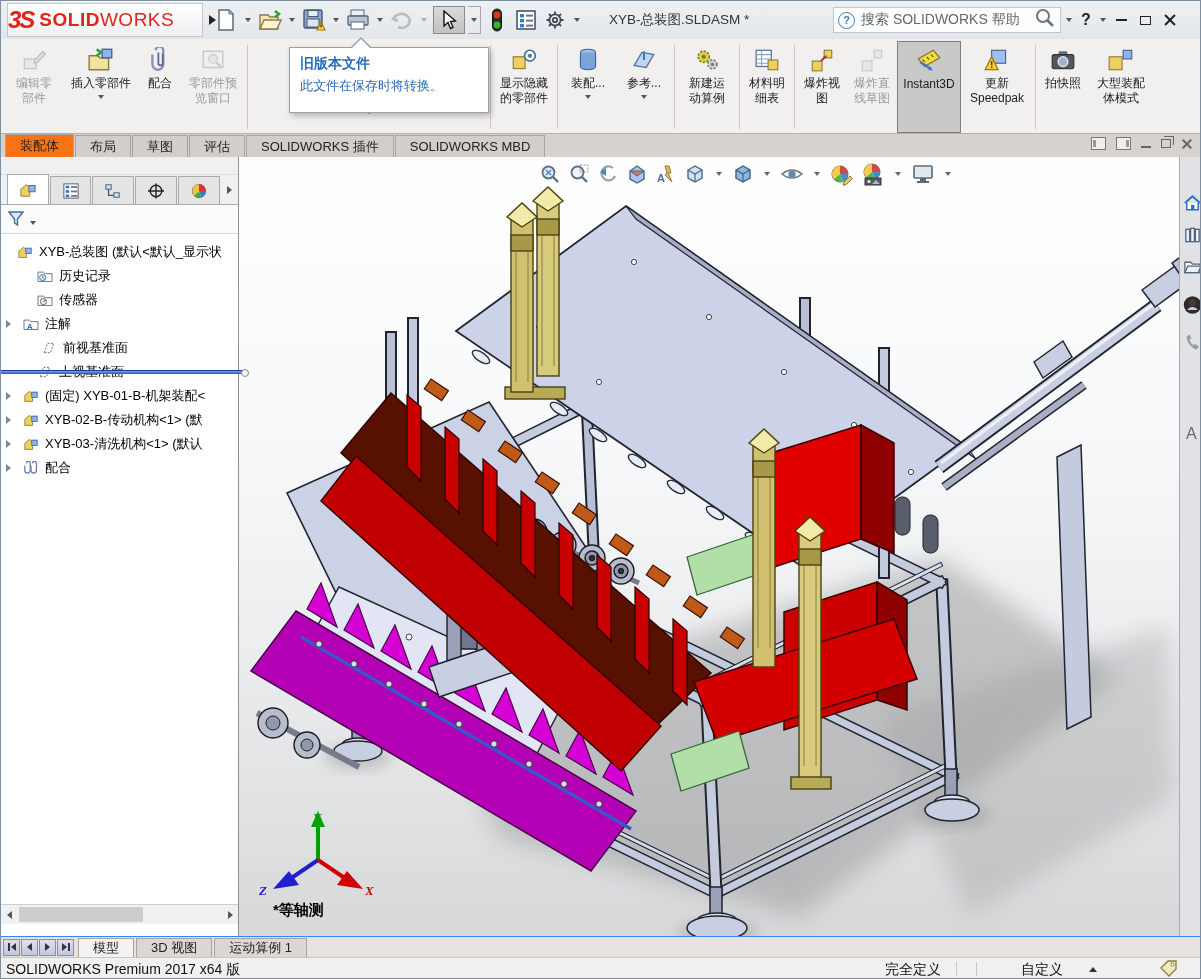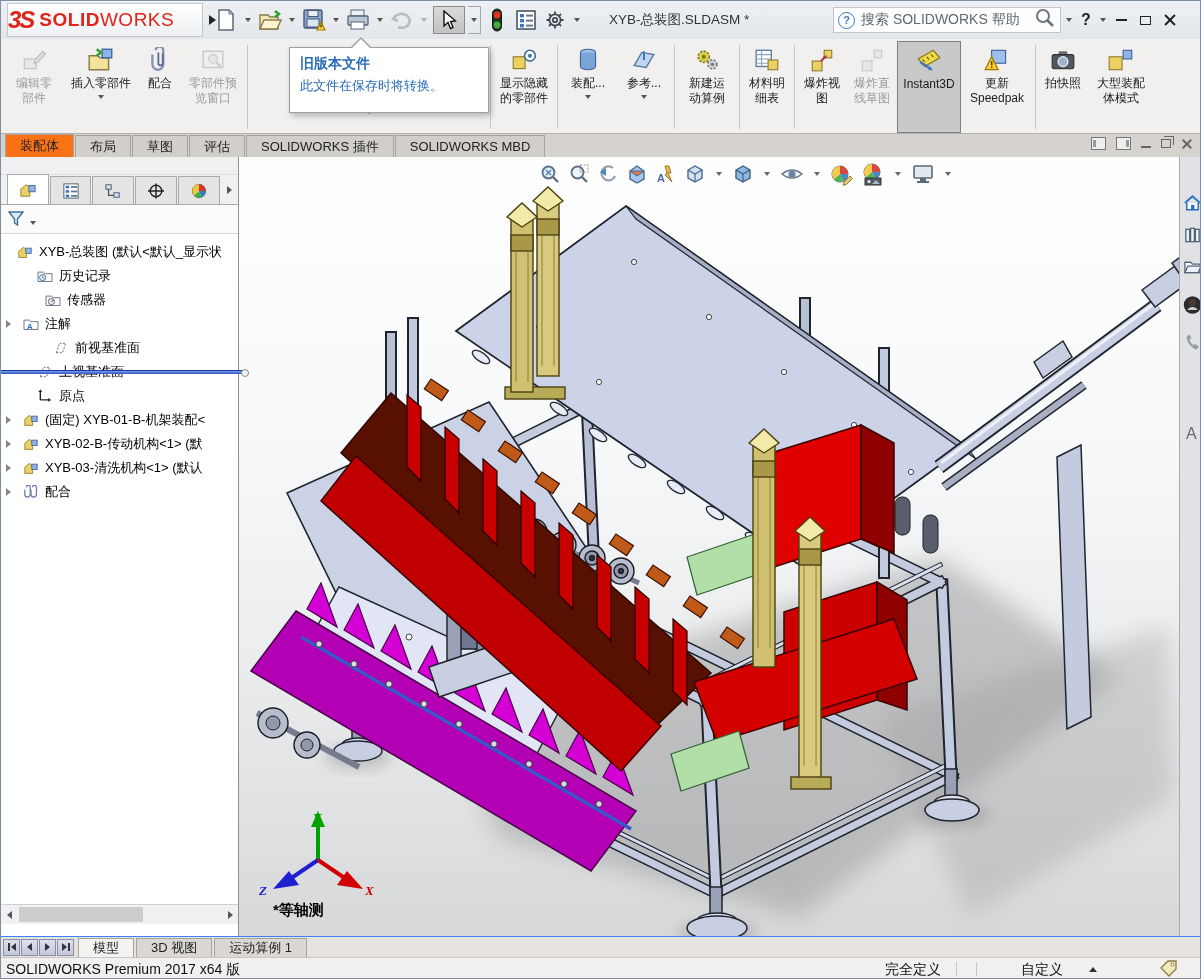--- a/index.html
+++ b/index.html
@@ -558,21 +558,21 @@
       <span class="texp"></span>
       <span class="ticon">
           <svg width="16" height="14" viewBox="0 0 20 18">
             <path d="M1 4 h7 l2 2 h9 v10 H1z" fill="#fff" stroke="#456"></path>
             <circle cx="7" cy="11" r="4" fill="#e8f0fa" stroke="#3b6f9e" stroke-width="1.2"></circle>
             <path d="M7 8.5 v2.5 l2 1.2" fill="none" stroke="#3b6f9e" stroke-width="1.2"></path>
           </svg>
         </span>
       <span class="tlabel">历史记录</span>
     </div>
-    <div class="trow" style="padding-left:28px">
+    <div class="trow" style="padding-left:20px">
       <span class="texp"></span>
       <span class="ticon">
           <svg width="16" height="14" viewBox="0 0 20 18">
             <path d="M1 4 h7 l2 2 h9 v10 H1z" fill="#fff" stroke="#456"></path>
             <circle cx="8" cy="11" r="4" fill="#eee" stroke="#567" stroke-width="1.2"></circle>
             <path d="M8 11 l2.5 -2" stroke="#c33" stroke-width="1.4"></path>
           </svg>
         </span>
       <span class="tlabel">传感器</span>
     </div>
@@ -581,48 +581,37 @@
           <span class="tri"></span>
         </span>
       <span class="ticon" style="margin-left:6px">
           <svg width="16" height="14" viewBox="0 0 20 18">
             <path d="M1 4 h7 l2 2 h9 v10 H1z" fill="#fff" stroke="#456"></path>
             <text x="5" y="15" font-size="10" font-weight="bold" fill="#2e6ebf" font-family="Liberation Sans, sans-serif">A</text>
           </svg>
         </span>
       <span class="tlabel">注解</span>
     </div>
-    <div class="trow" style="padding-left:36px">
+    <div class="trow" style="padding-left:24px">
       <span class="texp"></span>
       <span class="ticon">
           <svg width="16" height="14" viewBox="0 0 20 18">
             <path d="M4 15 L8 3 L16 3 L12 15 Z" fill="none" stroke="#666" stroke-width="1.2" stroke-dasharray="2.5 1.8"></path>
           </svg>
         </span>
       <span class="tlabel">前视基准面</span>
     </div>
     <div class="trow" style="padding-left:20px">
       <span class="texp"></span>
       <span class="ticon">
           <svg width="16" height="14" viewBox="0 0 20 18">
             <path d="M4 15 L8 3 L16 3 L12 15 Z" fill="none" stroke="#666" stroke-width="1.2" stroke-dasharray="2.5 1.8"></path>
           </svg>
         </span>
       <span class="tlabel">上视基准面</span>
-    </div>
-    <div class="trow" style="padding-left:20px">
-      <span class="texp"></span>
-      <span class="ticon">
-          <svg width="16" height="14" viewBox="0 0 20 18">
-            <path d="M4 14 h10 M4 14 V4" stroke="#222" stroke-width="1.8"></path>
-            <path d="M14 11.5 l4 2.5 -4 2.5z" fill="#222"></path>
-            <path d="M1.5 4 L4 0.5 6.5 4z" fill="#222"></path>
-          </svg>
-        </span>
-      <span class="tlabel">原点</span>
     </div>
     <div class="trow">
       <span class="texp">
           <span class="tri"></span>
         </span>
       <span class="ticon" style="margin-left:6px">
           <svg width="16" height="14" viewBox="0 0 20 18">
             <path d="M2 8 l6 -5 4 3 v10 H2z" fill="#edd060" stroke="#8a7a30"></path>
             <rect x="11" y="4" width="7" height="7" fill="#8fb4e8" stroke="#3b5f96"></rect>
           </svg>

